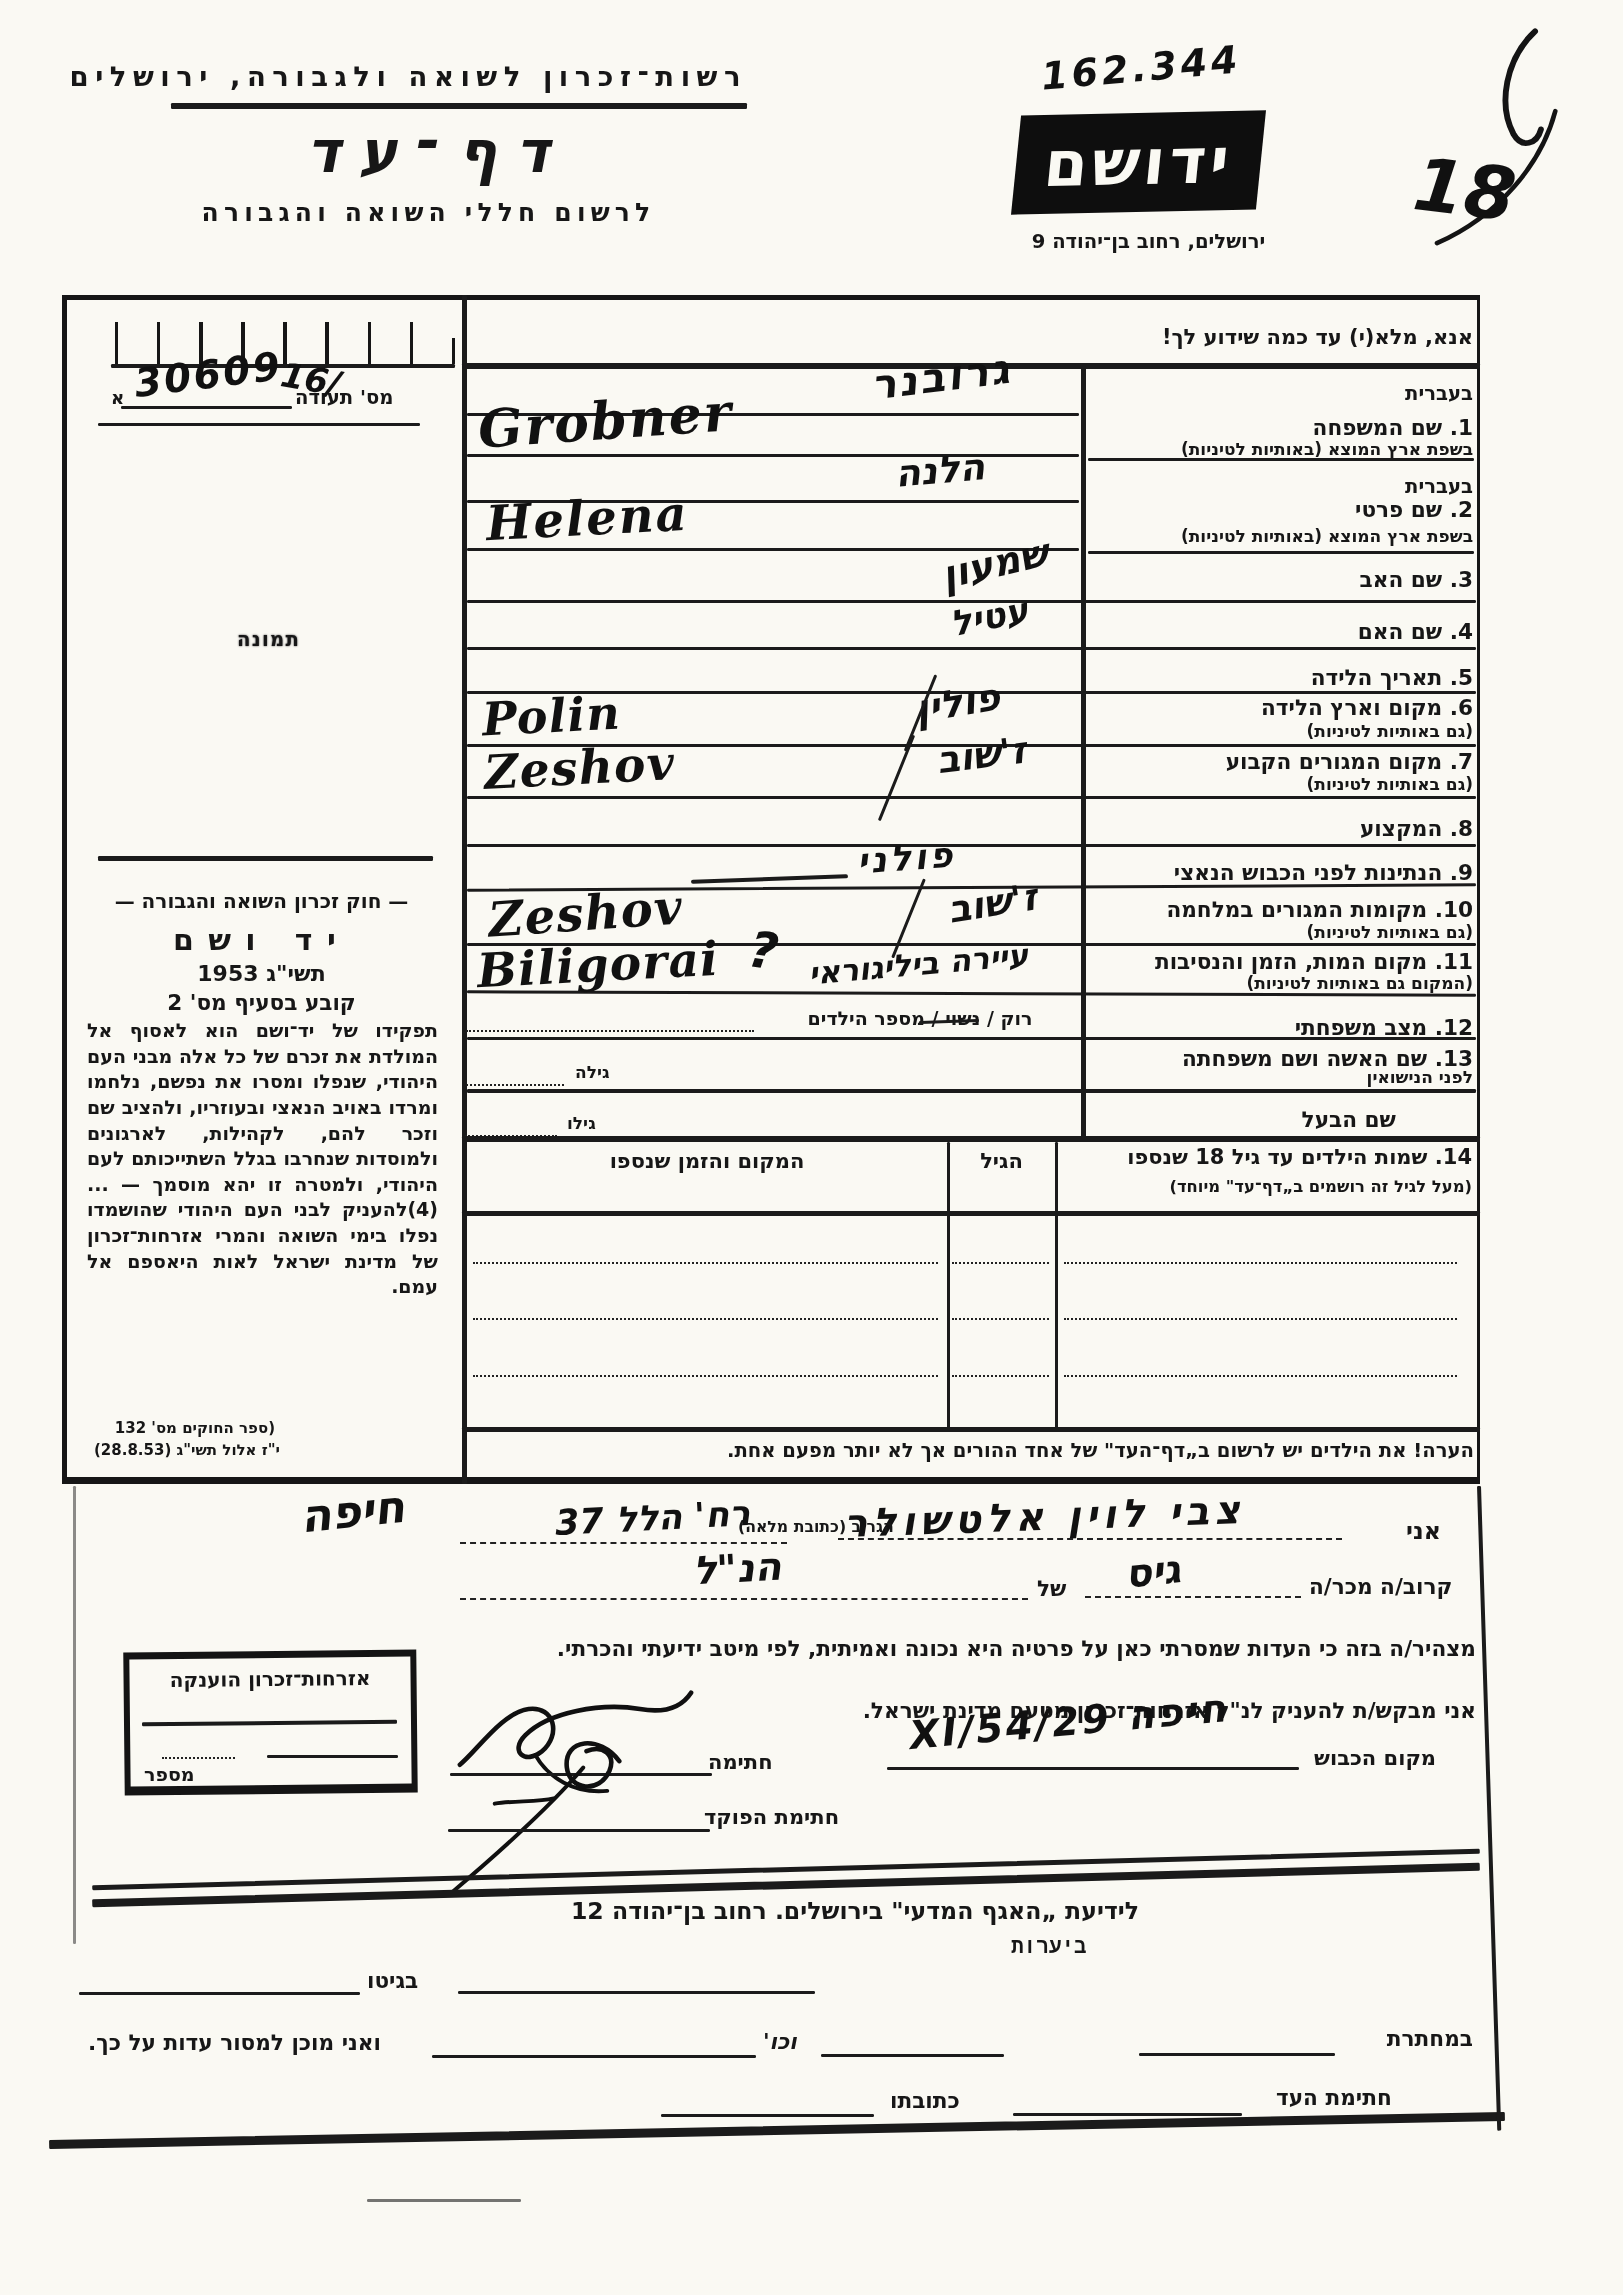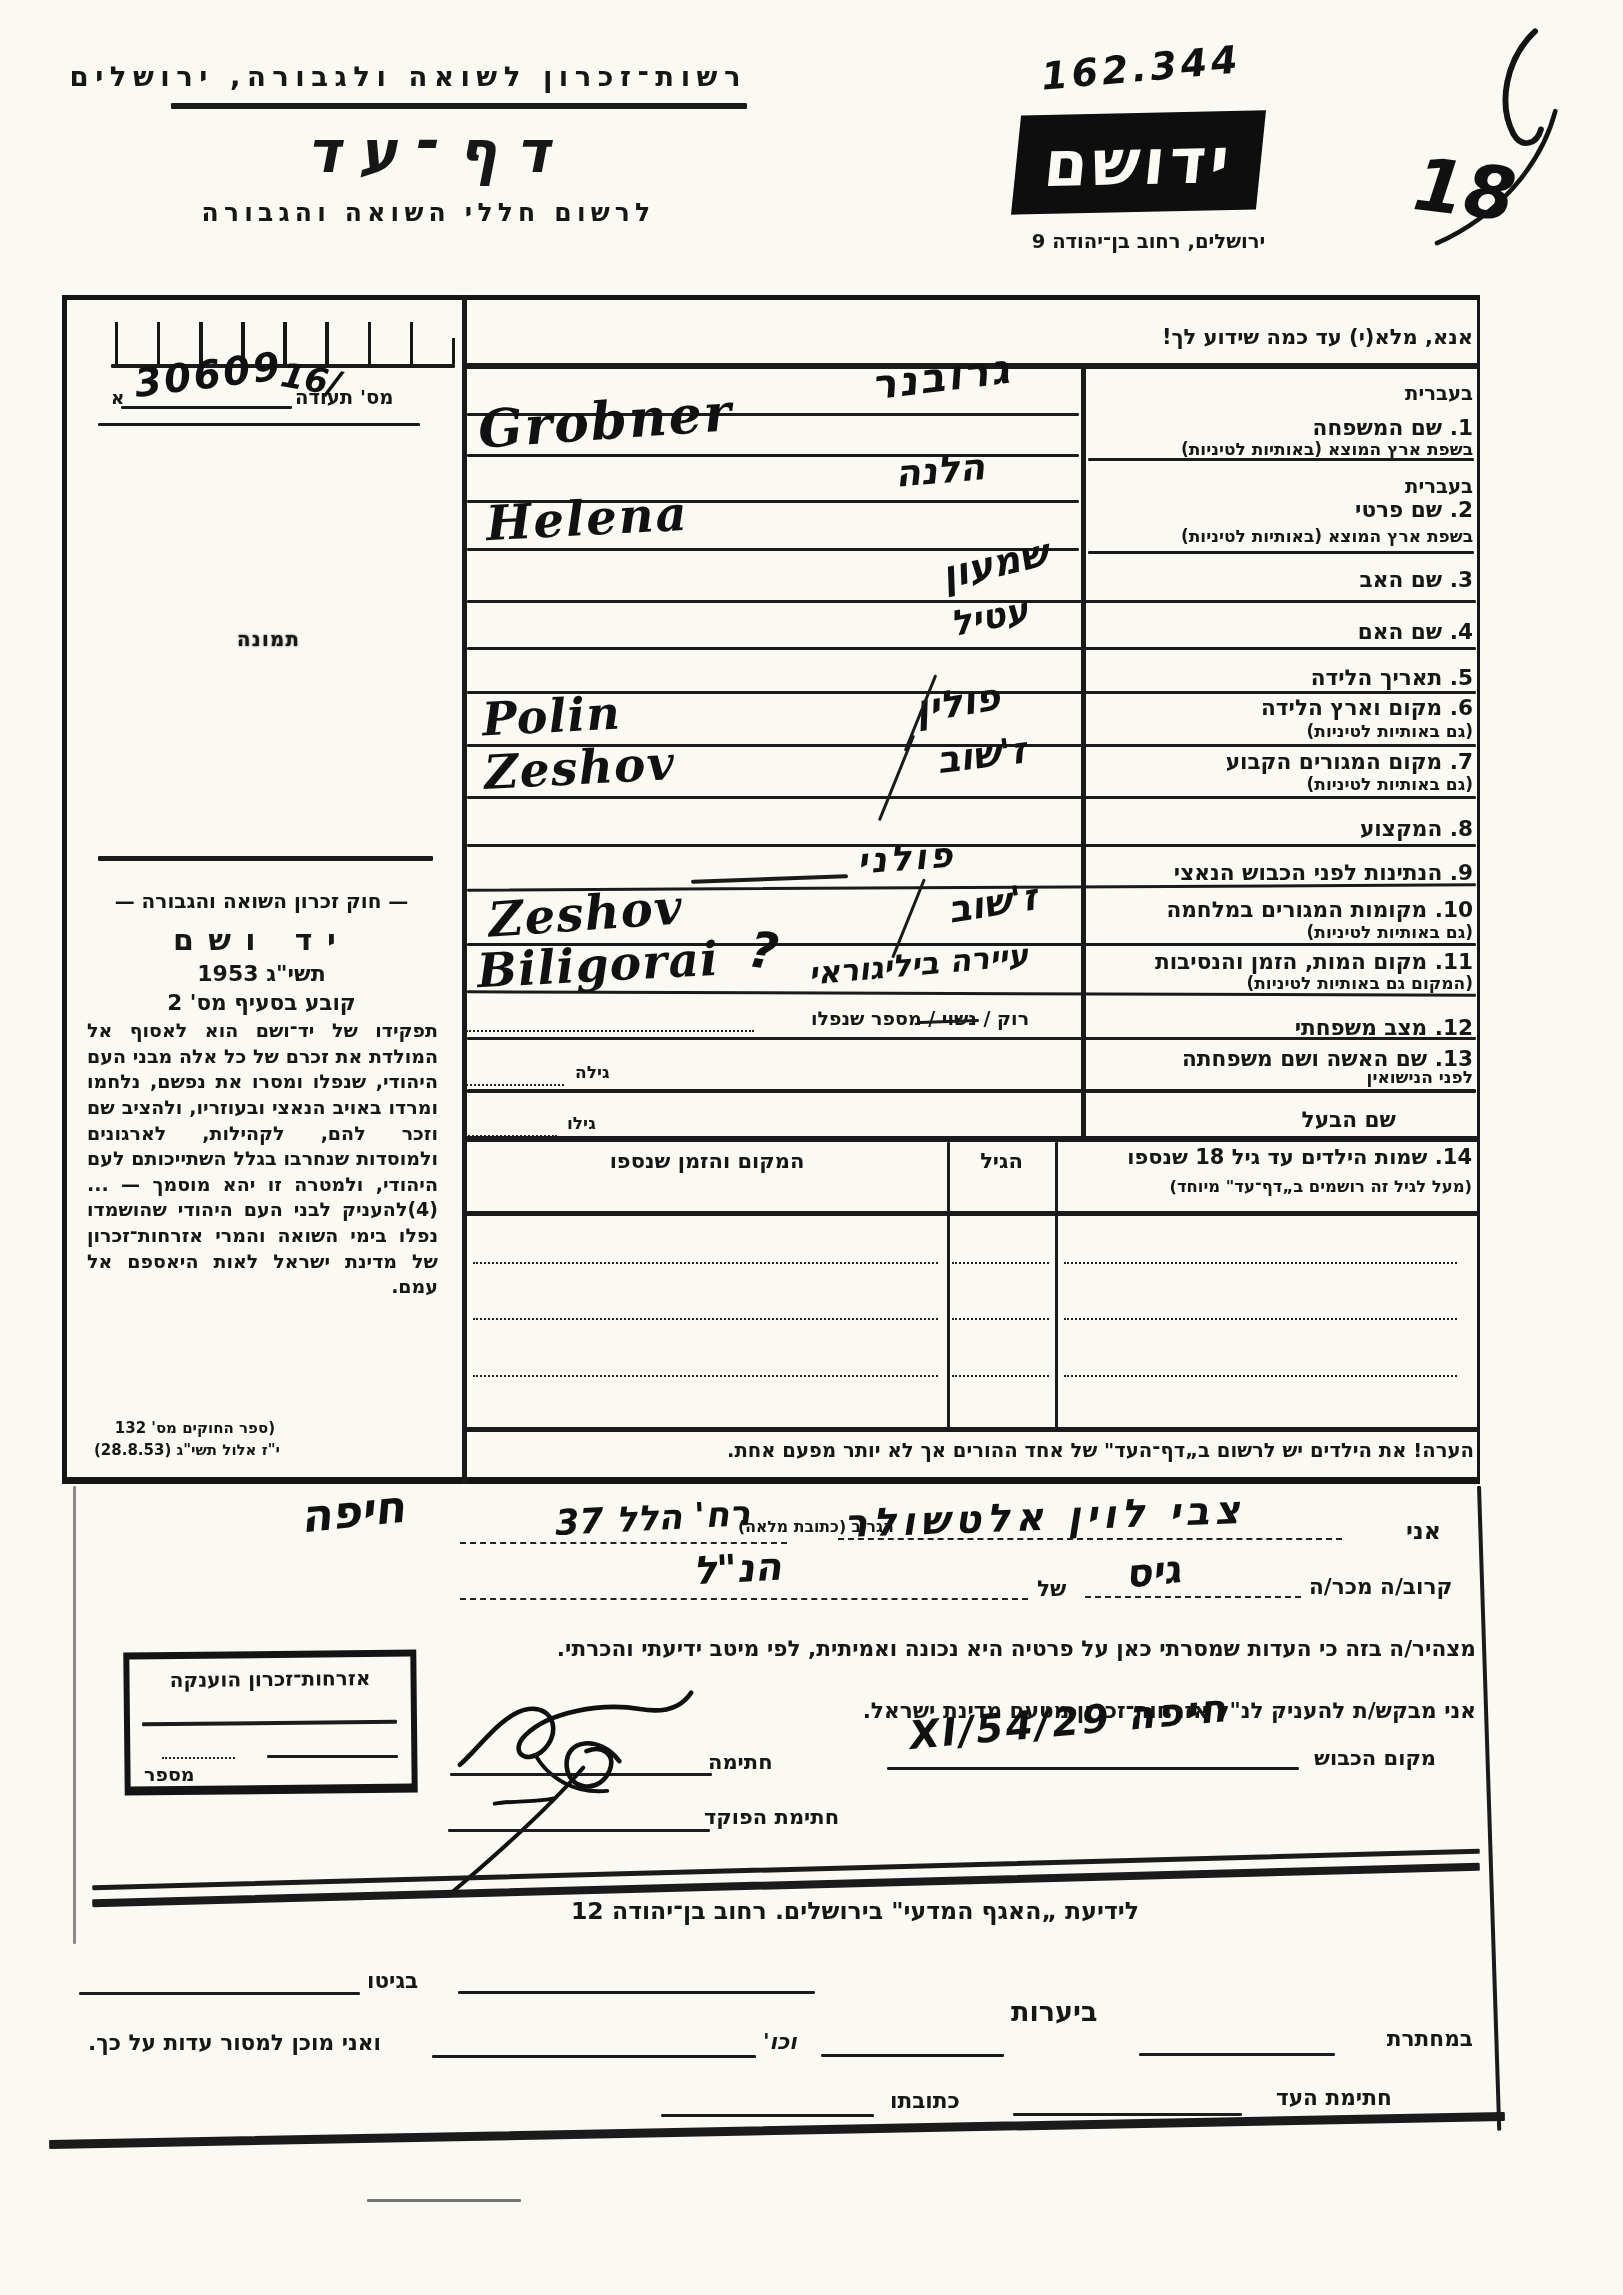--- a/index.html
+++ b/index.html
@@ -161,21 +161,21 @@
   <div class="line" style="left:895px;top:732px;width:3.3px;height:92px;transform:rotate(22deg);"></div>
   <div class="hw" style="left:857px;top:838px;font-size:35px;transform:rotate(-4deg);letter-spacing:3.3px;">פולני</div>
   <div class="line" style="left:691px;top:877px;width:157px;height:3.9px;transform:rotate(-2deg);border-radius:2.6px;"></div>
   <div class="hw lat" style="left:488px;top:885px;font-size:48px;transform:rotate(-4deg);letter-spacing:1.3px;">Zeshov</div>
   <div class="hw" style="left:948px;top:882px;font-size:37px;transform:rotate(-9deg);">ז'שוב</div>
   <div class="line" style="left:907px;top:876px;width:3.3px;height:85px;transform:rotate(22deg);"></div>
   <div class="hw lat" style="left:477px;top:937px;font-size:47px;transform:rotate(-3deg);letter-spacing:1.3px;">Biligorai</div>
   <div class="hw" style="left:749px;top:922px;font-size:50px;transform:rotate(8deg);">?</div>
   <div class="hw" style="left:808px;top:946px;font-size:31px;transform:rotate(-5deg);">עיירה ביליגוראי</div>
 
-  <div class="t b ctr" style="left:763px;top:1007px;width:314px;font-size:19px;">רוק / נשוי / מספר שנפלו</div>
+  <div class="t b ctr" style="left:763px;top:1007px;width:314px;font-size:19px;">רוק / נשוי / מספר הילדים</div>
   <div class="line" style="left:919px;top:1020px;width:60px;height:2.6px;transform:rotate(-2deg);"></div>
   <div class="dotl" style="left:466px;top:1030px;width:288px;"></div>
 
   <div class="t b" style="left:575px;top:1062px;font-size:17px;">גילה</div>
   <div class="dotl" style="left:466px;top:1084px;width:98px;"></div>
   <div class="t b" style="left:567px;top:1113px;font-size:17px;">גילו</div>
   <div class="dotl" style="left:465px;top:1135px;width:92px;"></div>
 
   <div class="line" style="left:462px;top:1136px;width:1018px;height:5.9px;"></div>
   <div class="line" style="left:947px;top:1142px;width:3.3px;height:288px;"></div>
@@ -246,21 +246,21 @@
   <div class="t b" style="left:144px;top:1763px;font-size:19px;">מספר</div>
 
   <div class="t b rgt" style="left:507px;top:1897px;width:632px;font-size:23.6px;">לידיעת „האגף המדעי" בירושלים.  רחוב בן־יהודה 12</div>
 
   <div class="line" style="left:458px;top:1991px;width:357px;height:3.3px;"></div>
   <div class="t b" style="left:367px;top:1968px;font-size:21.6px;">בגיטו</div>
   <div class="line" style="left:79px;top:1992px;width:281px;height:3.3px;"></div>
 
   <div class="t b rgt" style="left:1283px;top:2026px;width:190px;font-size:21.6px;">במחתרת</div>
   <div class="line" style="left:1139px;top:2053px;width:196px;height:3.3px;"></div>
-  <div class="t b" style="left:1011px;top:1996px;font-size:27px;">ביערות</div>
+  <div class="t b" style="left:1011px;top:1936px;font-size:21px;font-family:Liberation Mono, monospace;">ביערות</div>
   <div class="line" style="left:821px;top:2054px;width:183px;height:3.3px;"></div>
   <div class="t b" style="left:763px;top:2029px;font-size:21.6px;font-style:italic;">וכו'</div>
   <div class="line" style="left:432px;top:2055px;width:324px;height:3.3px;"></div>
   <div class="t b" style="left:88px;top:2030px;font-size:21.6px;">ואני מוכן למסור עדות על כך.</div>
 
   <div class="t b" style="left:1276px;top:2085px;font-size:21.6px;">חתימת העד</div>
   <div class="line" style="left:1013px;top:2113px;width:229px;height:3.3px;"></div>
   <div class="t b" style="left:890px;top:2088px;font-size:21.6px;">כתובתו</div>
   <div class="line" style="left:661px;top:2114px;width:213px;height:3.3px;"></div>
 

